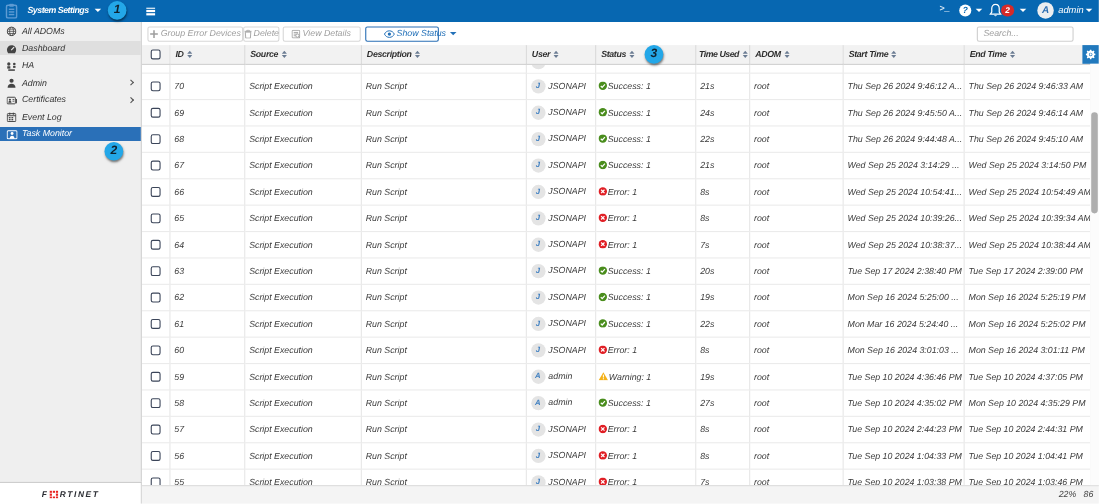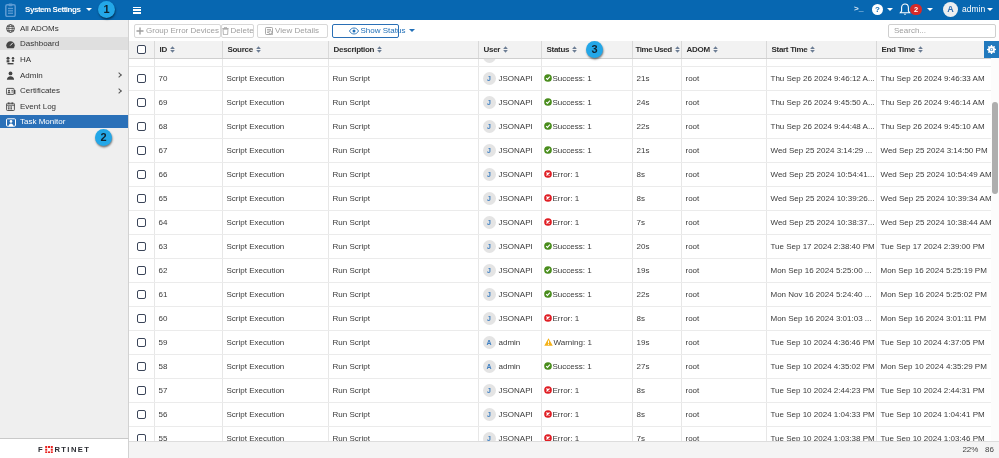--- a/index.html
+++ b/index.html
@@ -1,18 +1,18 @@
 <!DOCTYPE html>
 <html><head>
 <meta charset="utf-8">
 <style>
   * { margin:0; padding:0; box-sizing:border-box; }
   html,body { width:999px; height:458px; overflow:hidden; }
   body { font-family:"Liberation Sans", sans-serif; position:relative; background:#fff; }
-  #app { position:absolute; left:0; top:0; width:999px; height:458px; overflow:hidden; }
+  #app { position:absolute; left:0; top:0; width:999px; height:458px; overflow:hidden;font-style:italic; }
 
   
   .topbar { position:absolute; left:0; top:0; width:999px; height:20px; background:#0767b1; z-index:10; }
   .tb-title { position:absolute; left:25px; top:0; height:19px; line-height:19px; color:#fff; font-size:8px; font-weight:bold; letter-spacing:-0.45px; }
   .tb-caret { display:inline-block; margin-left:5px; width:0; height:0; border-left:3px solid transparent; border-right:3px solid transparent; border-top:3.5px solid #fff; vertical-align:1px; }
   .burger { position:absolute; left:133px; top:6.5px; width:8px; }
   .burger div { height:1.4px; background:#fff; margin-bottom:1.6px; }
   .cli { position:absolute; left:854px; top:4px; color:#d6e6f4; font-size:8px; font-weight:bold; font-family:"Liberation Mono",monospace; }
   .qmark { position:absolute; left:872px; top:4px; width:11px; height:11px; border-radius:50%; background:#fff; color:#0767b1; font-size:8px; font-weight:bold; text-align:center; line-height:11px; }
   .caret-w { position:absolute; width:0; height:0; border-left:3px solid transparent; border-right:3px solid transparent; border-top:3.5px solid #fff; }
@@ -31,21 +31,21 @@
   .side-item.gray { background-image:linear-gradient(to bottom, transparent 1.3px, #dfdfdf 1.3px, #dfdfdf 14.4px, transparent 14.4px); }
   .side-item.sel { background-image:linear-gradient(to bottom, transparent 1.3px, #2a70b8 1.3px, #2a70b8 14.4px, transparent 14.4px); color:#fff; }
   .chev { position:absolute; right:7px; top:5.5px; width:4px; height:4px; border-top:1.3px solid #555; border-right:1.3px solid #555; transform:rotate(45deg); }
   .sfooter { position:absolute; left:0; top:438px; width:129px; height:20px; background:#fff; border-top:1px solid #c9c9c9; border-right:1px solid #d2d2d2; z-index:6; }
 
   
   .content { position:absolute; left:129px; top:20px; width:870px; height:421px; background:#fff; overflow:hidden; }
   .btn { position:absolute; top:4px; height:14px; border:1px solid #d8d8d8; border-radius:2px; background:#fff; color:#9e9e9e; font-size:8px; line-height:12px; text-align:center; white-space:nowrap; }
   .btn.blue { border-color:#2a6fb5; color:#2270b8; }
   .bicon { vertical-align:-1.5px; margin-right:2px; }
-  .search { position:absolute; left:759px; top:4px; width:108px; height:14px; border:1px solid #cfcfcf; border-radius:2px; color:#9e9e9e; font-size:8px; line-height:12px; padding-left:5px; }
+  .search { position:absolute; left:759px; top:4px; width:88px; height:14px; border:1px solid #cfcfcf; border-radius:2px; color:#9e9e9e; font-size:8px; line-height:12px; padding-left:5px; }
 
   
   table { border-collapse:collapse; table-layout:fixed; position:absolute; left:0; top:21px; width:862px; }
   td, th { border-right:1px solid #e7e7e7; border-bottom:1px solid #ebebeb; font-size:8px; color:#3a3a3a; padding:0 0 0 4px; text-align:left; white-space:nowrap; overflow:hidden; vertical-align:middle; font-weight:normal; }
   th { background:#f2f2f2; height:17px; padding-left:5px; color:#2e2e2e; font-weight:bold; letter-spacing:-0.3px; border-right:1px solid #d9d9d9; border-bottom:1px solid #cfcfcf; }
   td { height:24px; background:#fff; }
   tr.partial td { height:8px; }
   .cb { display:inline-block; width:9px; height:9px; border:1.4px solid #3b4559; border-radius:2px; background:#fff; vertical-align:middle; }
   .uav { display:inline-block; width:13px; height:13px; border-radius:50%; background:#e4e4e4; color:#3d7ec0; font-size:7px; font-weight:bold; text-align:center; line-height:13px; vertical-align:middle; margin-right:3px; }
   .sic { vertical-align:-1.5px; margin-right:1px; }
@@ -383,21 +383,21 @@
             <td>61</td>
             <td>Script Execution</td>
             <td>Run Script</td>
             <td><span class="uav">J</span>JSONAPI</td>
             <td style="padding-left:2px"><svg class="sic" width="8" height="8" viewBox="0 0 10 10">
                 <circle cx="5" cy="5" r="4.8" fill="#4a8d1d"></circle>
                 <path d="M2.7 5.2 L4.3 6.8 L7.4 3.4" fill="none" stroke="#fff" stroke-width="1.4"></path>
               </svg><span>Success: 1</span></td>
             <td>22s</td>
             <td>root</td>
-            <td>Mon Nov 16 2024 5:24:40 ...</td>
+            <td>Mon Mar 16 2024 5:24:40 ...</td>
             <td>Mon Sep 16 2024 5:25:02 PM</td>
           </tr>
 <tr>
             <td style="text-align:center;padding:0"><span class="cb"></span></td>
             <td>60</td>
             <td>Script Execution</td>
             <td>Run Script</td>
             <td><span class="uav">J</span>JSONAPI</td>
             <td style="padding-left:2px"><svg class="sic" width="8" height="8" viewBox="0 0 10 10">
                 <circle cx="5" cy="5" r="4.8" fill="#e01e24"></circle>

